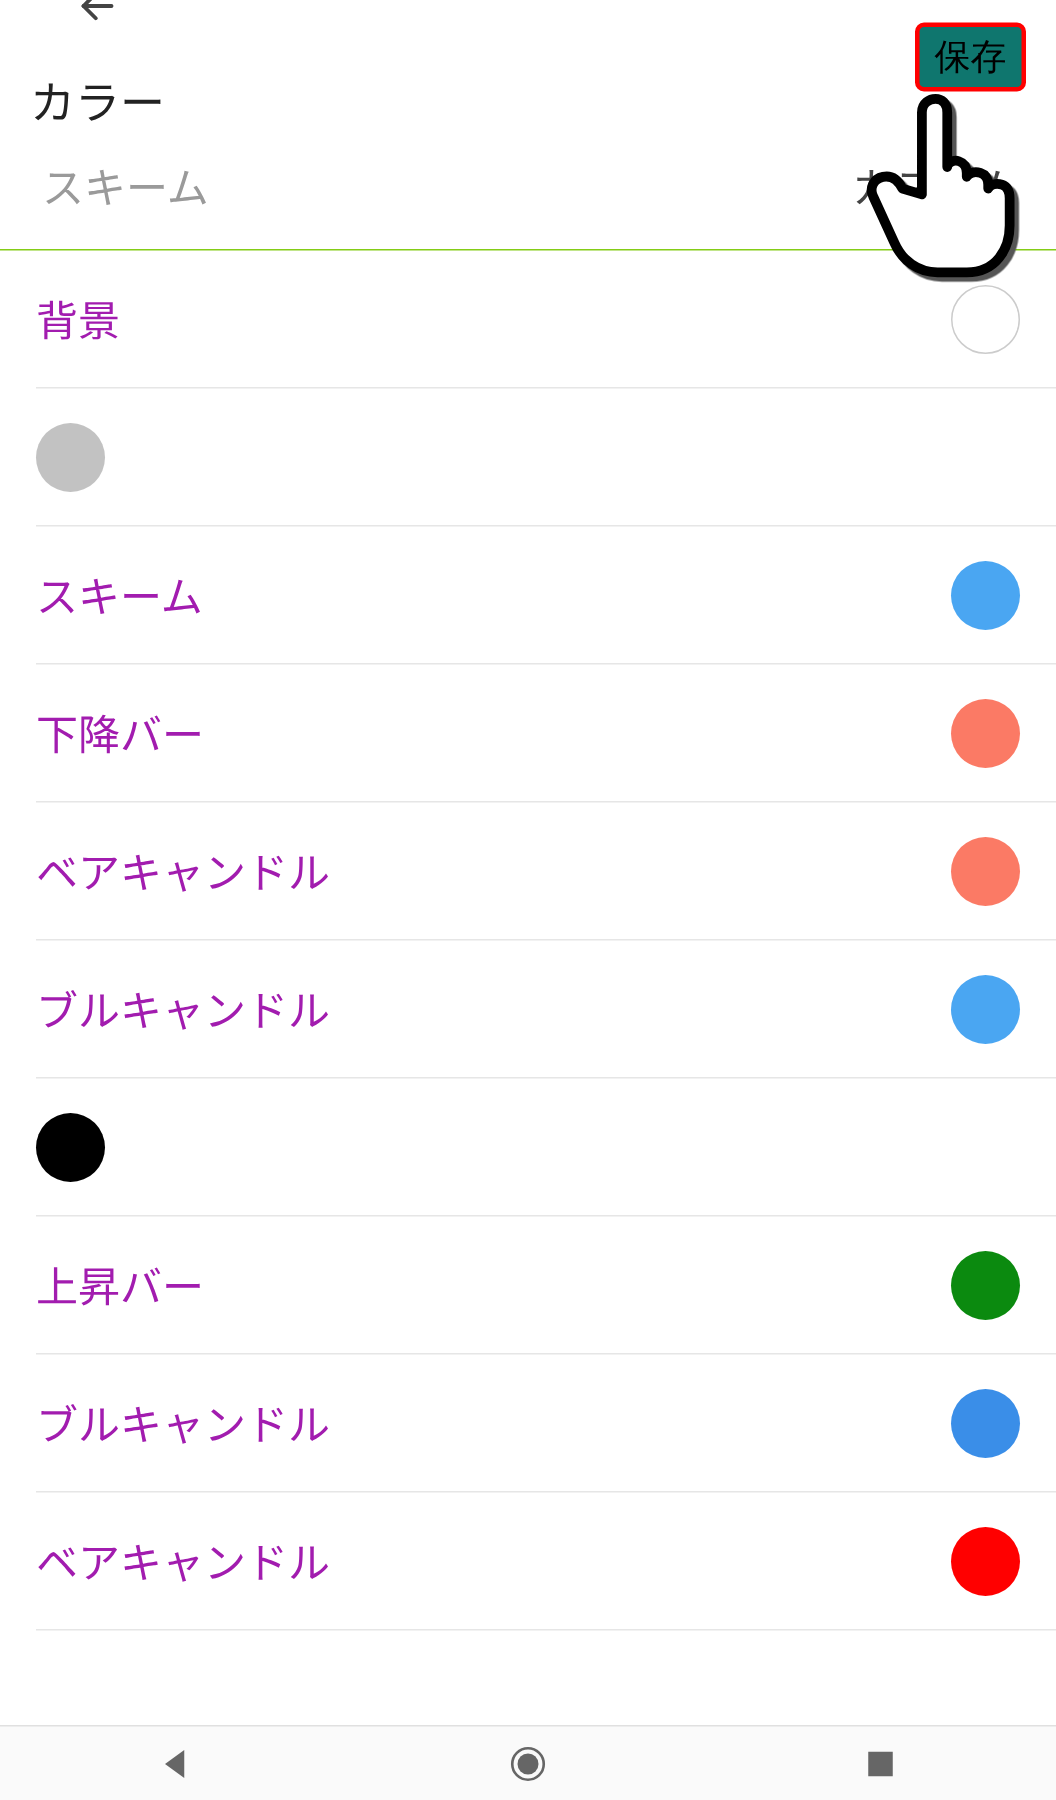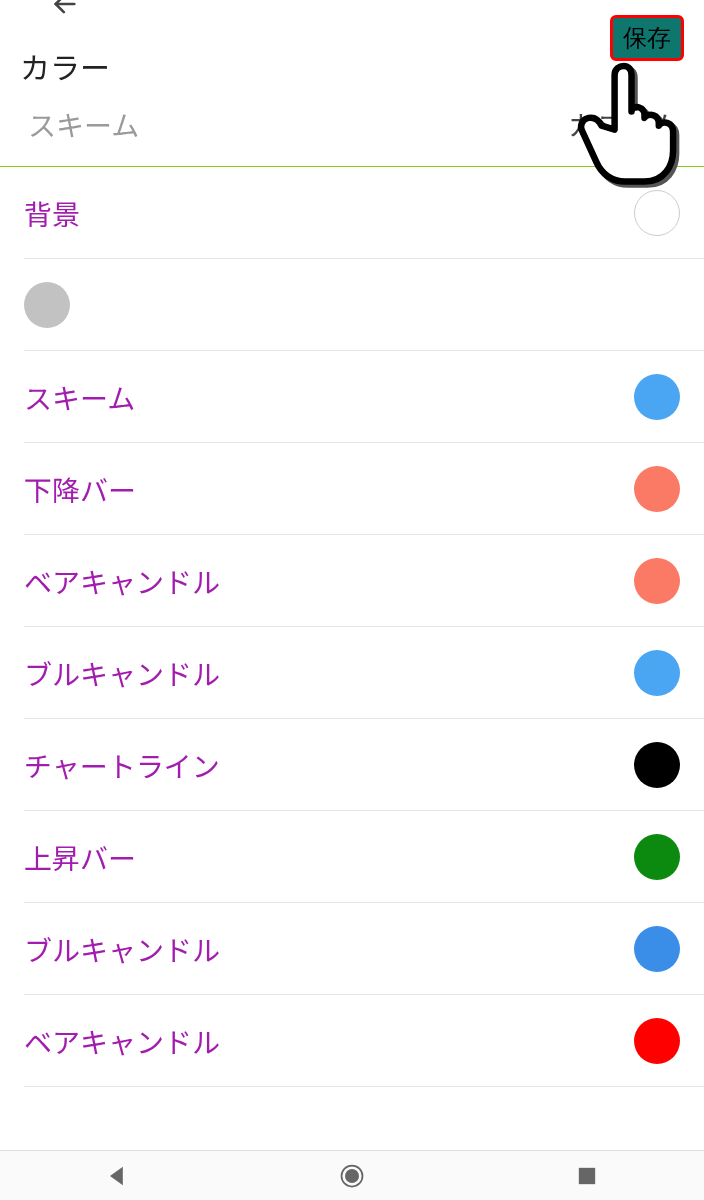--- a/index.html
+++ b/index.html
@@ -156,21 +156,20 @@
     </div>
     <div class="item">
       <span class="item-label">ベアキャンドル</span>
       <span class="swatch" style="background: rgb(251, 122, 101);"></span>
     </div>
     <div class="item">
       <span class="item-label">ブルキャンドル</span>
       <span class="swatch" style="background: rgb(74, 166, 242);"></span>
     </div>
     <div class="item">
-      <span class="item-label">チャートライン</span>
       <span class="swatch" style="background: rgb(0, 0, 0);"></span>
     </div>
     <div class="item">
       <span class="item-label">上昇バー</span>
       <span class="swatch" style="background: rgb(11, 138, 15);"></span>
     </div>
     <div class="item">
       <span class="item-label">ブルキャンドル</span>
       <span class="swatch" style="background: rgb(58, 142, 232);"></span>
     </div>

